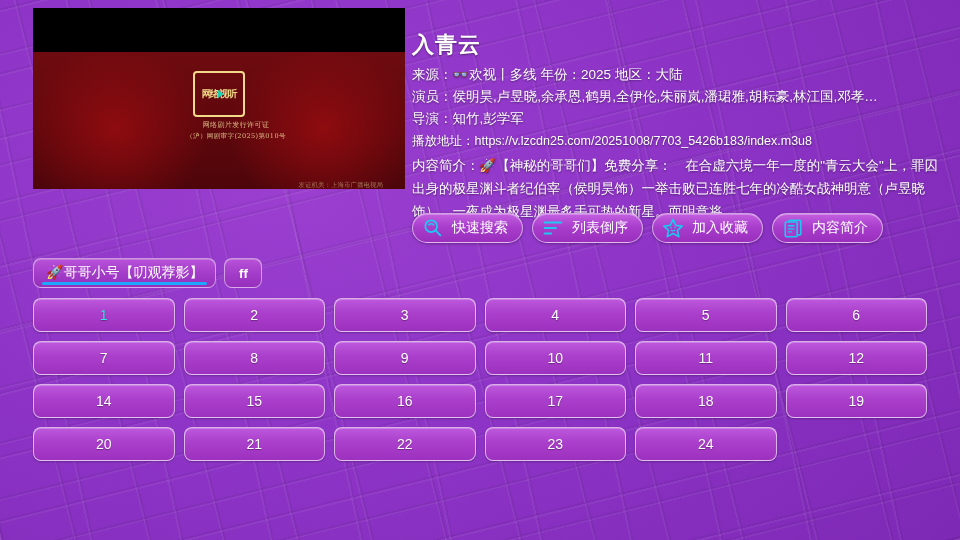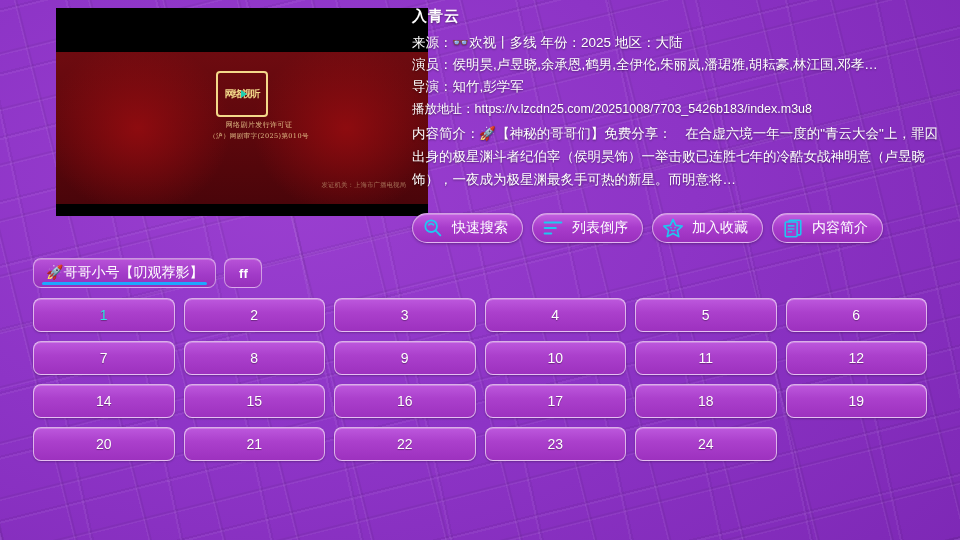--- a/index.html
+++ b/index.html
@@ -50,25 +50,24 @@
         rgba(0,0,0,0.055) 2px 4px,
         transparent 4px 88px);
     opacity: .75;
     pointer-events: none;
   }
 
   
   .player {
     position: absolute;
     left: 33px; top: 8px;
-    width: 372px; height: 208px;
+    width: 372px; height: 181px;
     background: #000;
     overflow: hidden;
     z-index: 2;
-    margin-left: 23px;
   }
   .player-inner {
     position: absolute;
     left: 0; top: 44px;
     width: 372px; height: 152px;
     background:
       radial-gradient(ellipse 130px 120px at 22% 50%, rgba(150,12,16,0.85) 0%, rgba(95,6,10,0) 72%),
       radial-gradient(ellipse 130px 120px at 78% 50%, rgba(150,12,16,0.85) 0%, rgba(95,6,10,0) 72%),
       linear-gradient(180deg, #6e0b10 0%, #5c070c 55%, #4a050a 100%);
     display: flex;
@@ -114,24 +113,25 @@
   
   .info {
     position: absolute;
     left: 412px; top: 8px;
     width: 538px;
     z-index: 2;
     color: #ffffff;
     text-shadow: 0 1px 2px rgba(0,0,0,.45);
   }
   .title {
-    font-size: 15px; font-weight: 700;
+    font-size: 22px; font-weight: 700;
     letter-spacing: 1px;
     margin-bottom: 7px;
     line-height: 1.1;
+    margin-top: 25px;
   }
   .meta-line {
     font-size: 13.5px;
     line-height: 22px;
     white-space: nowrap;
     overflow: hidden;
     text-overflow: ellipsis;
   }
   .meta-line .lbl { color: #ffffff; text-align: right; }
   .url-line {

